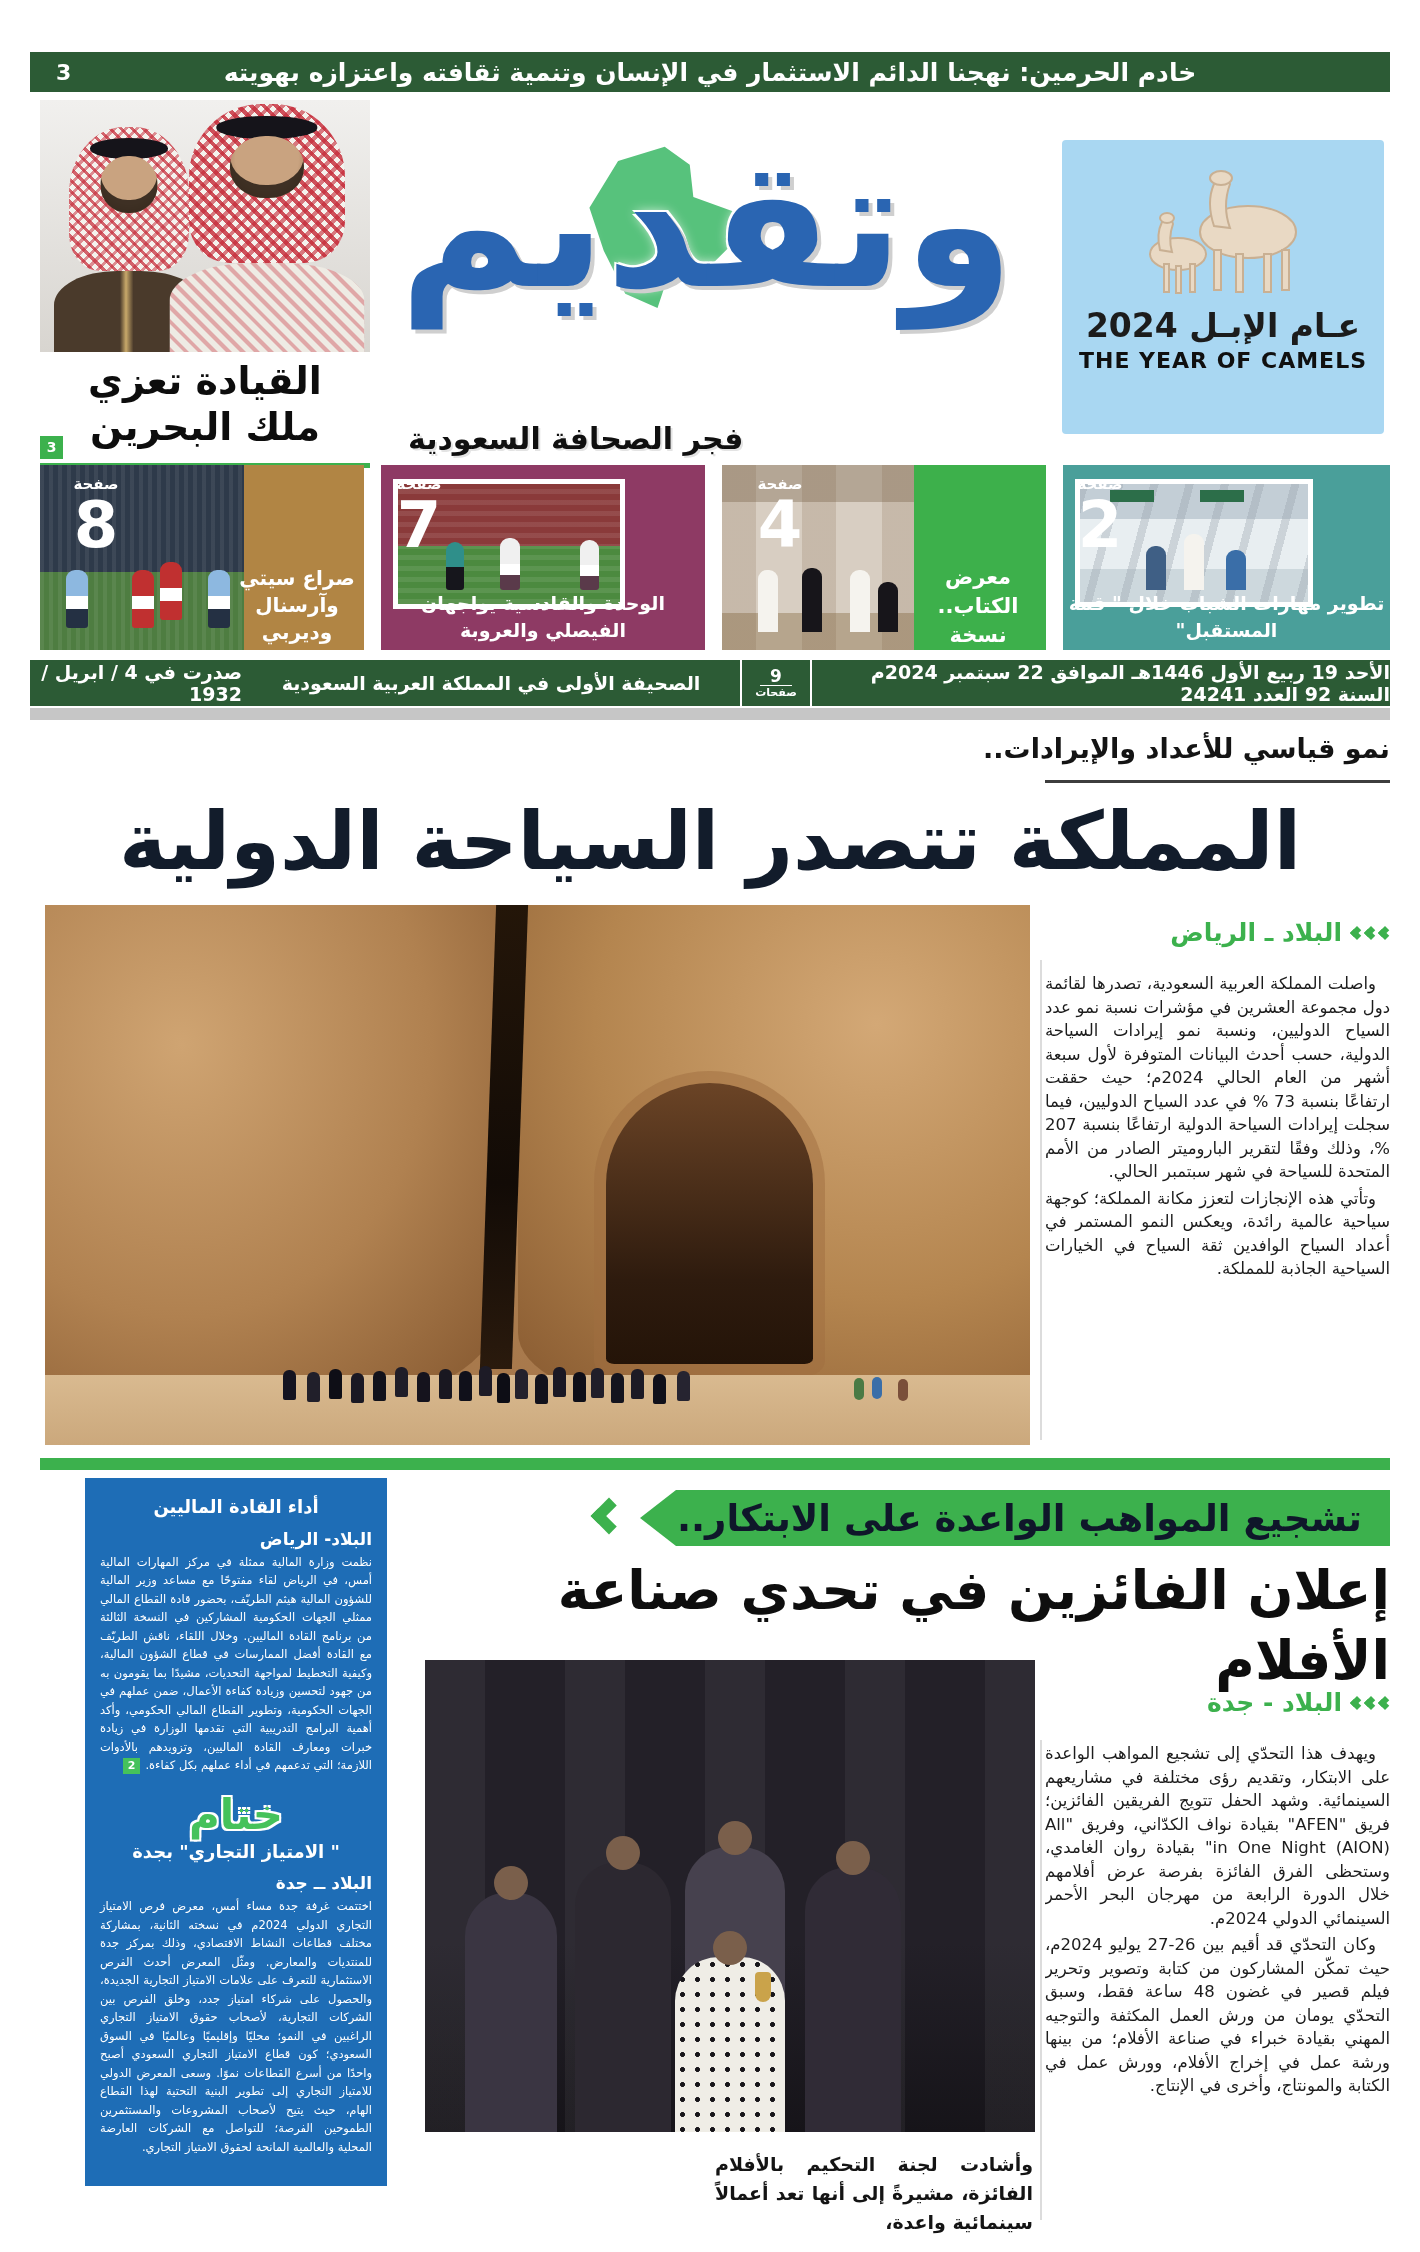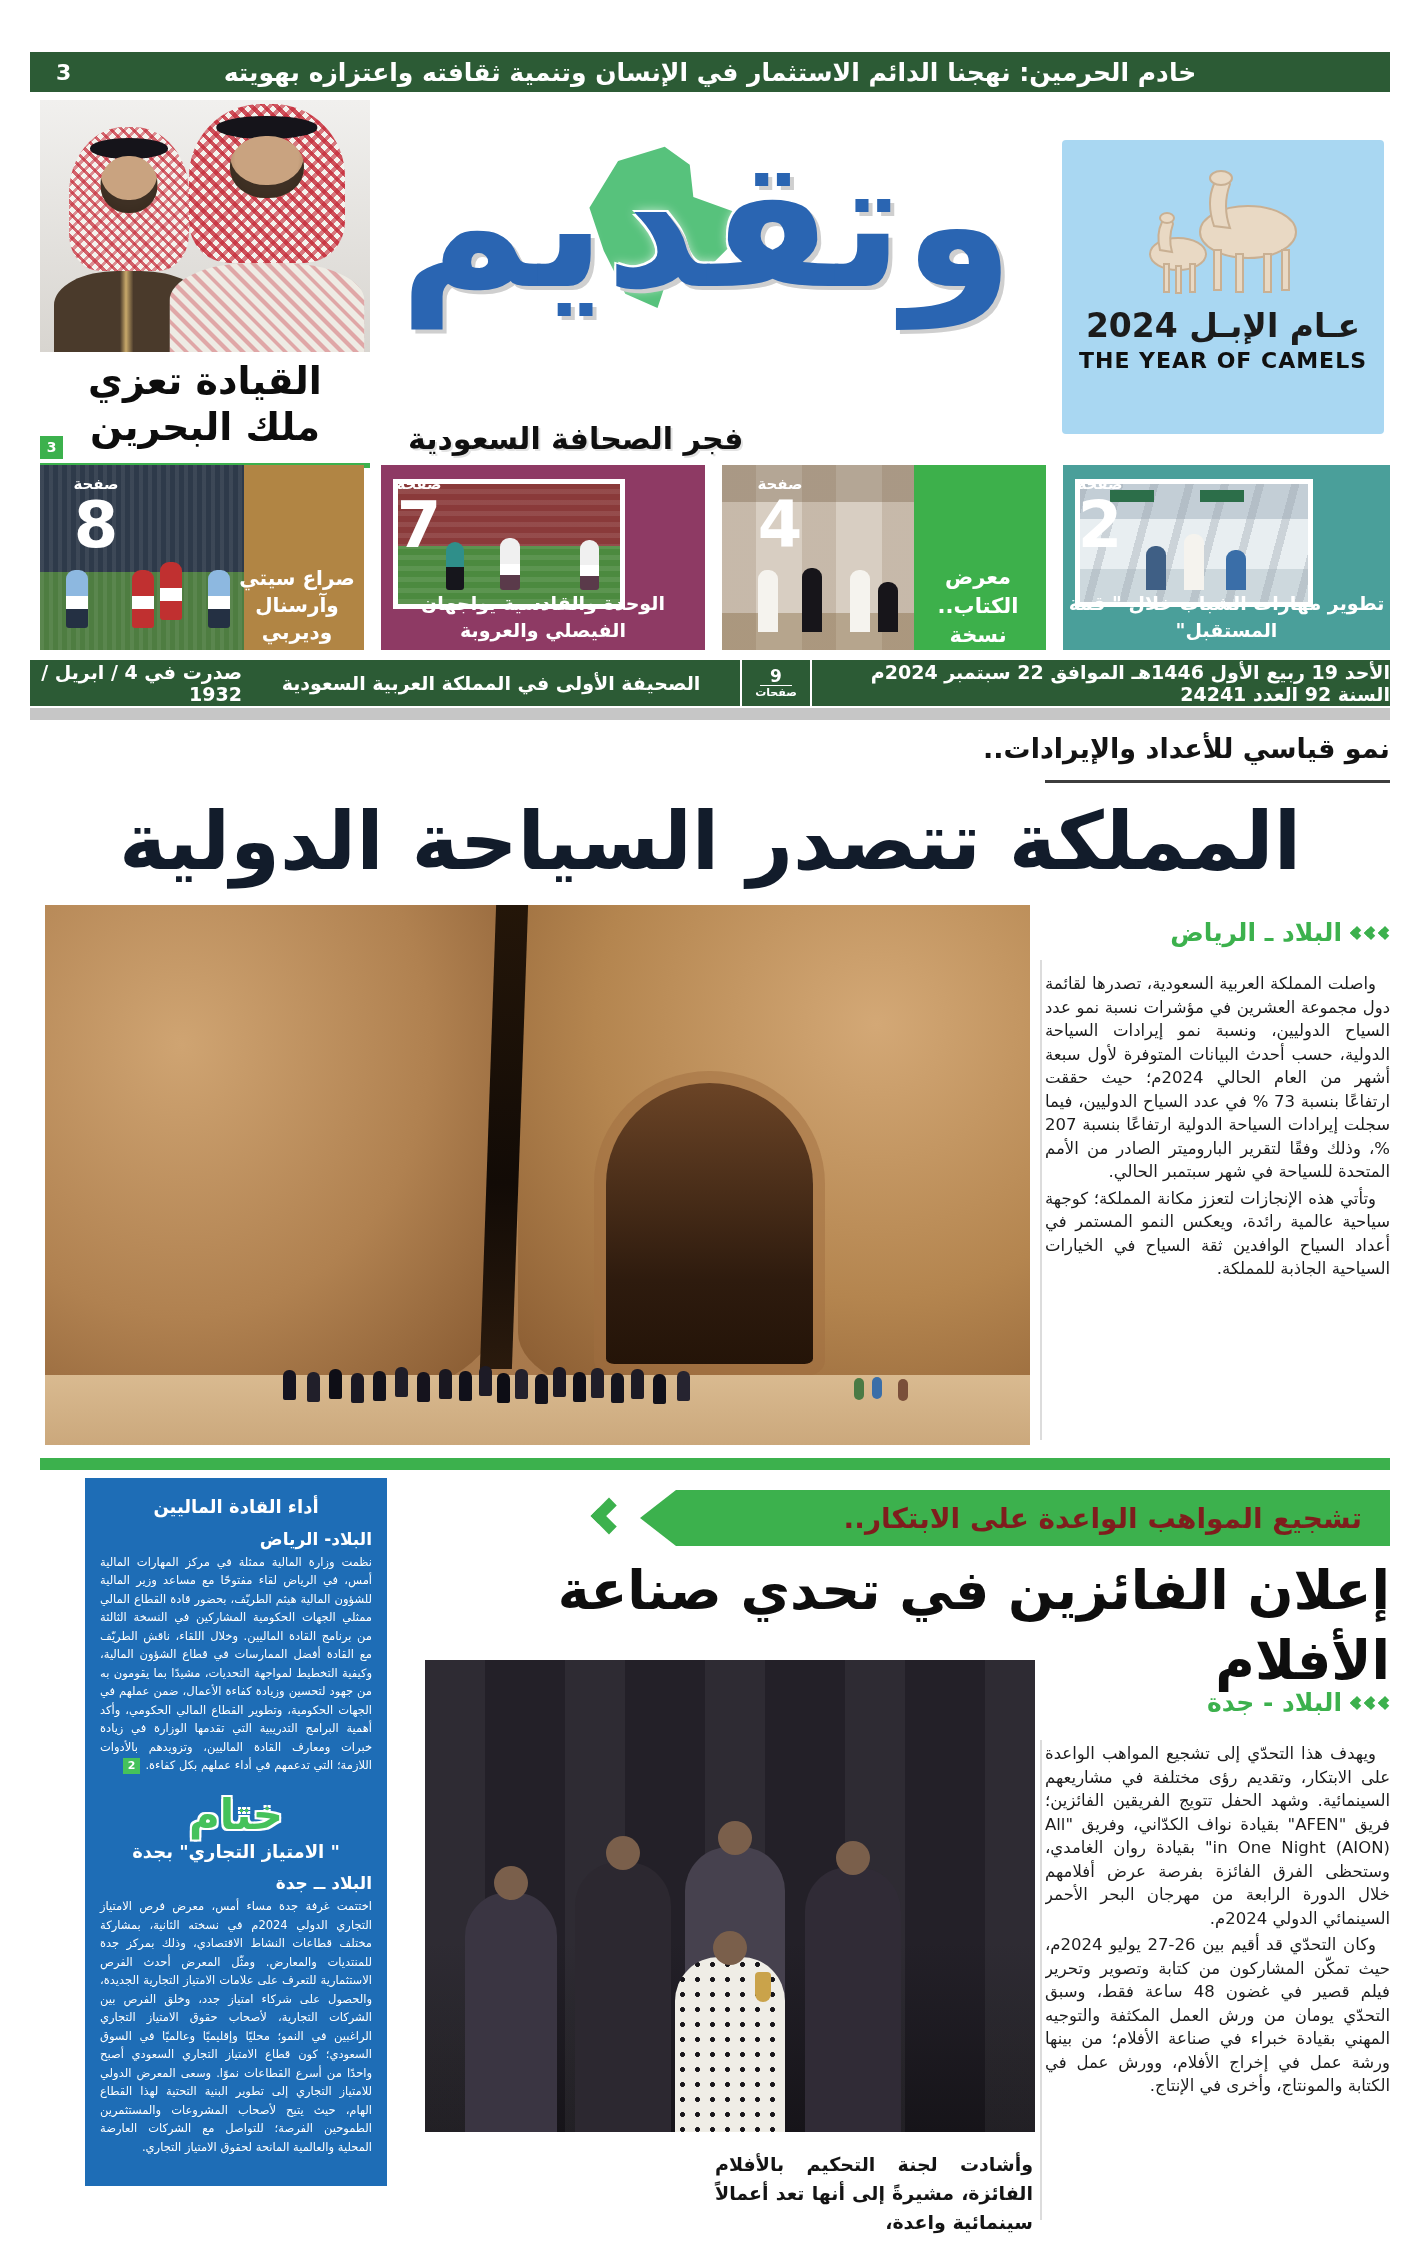--- a/index.html
+++ b/index.html
@@ -151,21 +151,21 @@
   .sb-sub{text-align:center;font-size:18px;font-weight:bold;color:#fff;margin-top:2px;line-height:1.25;}
   .sb-byline{font-size:17px;font-weight:bold;margin:10px 0 4px;}
   .sb-body{font-size:11.5px;line-height:18.5px;text-align:justify;}
   .pref{display:inline-block;background:#45c25b;color:#fff;font-size:11px;font-weight:bold;
     padding:0 5px;line-height:16px;margin-right:5px;}
   .sb-sec2{margin-top:16px;}
 
   .ribbon{position:absolute;left:640px;top:1490px;right:30px;height:56px;background:#3cb14d;
     clip-path:polygon(0 50%,36px 0,100% 0,100% 100%,36px 100%);
     display:flex;align-items:center;justify-content:flex-start;padding-right:28px;}
-  .ribbon span{color:#7f1d1d;font-size:28px;font-weight:bold;}
+  .ribbon span{color:#0f172a;font-size:37px;font-weight:bold;}
   .rib-chev{position:absolute;left:596px;top:1503px;width:26px;height:26px;
     border-left:11px solid #3cb14d;border-bottom:11px solid #3cb14d;transform:rotate(45deg);}
   .headline2{position:absolute;left:380px;top:1556px;right:30px;text-align:right;
     font-size:54px;line-height:1.3;font-weight:bold;color:#0e0e0e;}
   .byline2{right:30px;top:1688px;width:345px;}
   .film{left:425px;top:1660px;width:610px;height:472px;
     background:repeating-linear-gradient(90deg,rgba(255,255,255,.05) 0 60px,transparent 60px 140px),
                linear-gradient(180deg,#232028 0 60%,#161419 100%);}
   .fg{position:absolute;bottom:0;border-radius:44px 44px 0 0;}
   .fg::before{content:"";position:absolute;top:-26px;left:50%;transform:translateX(-50%);

